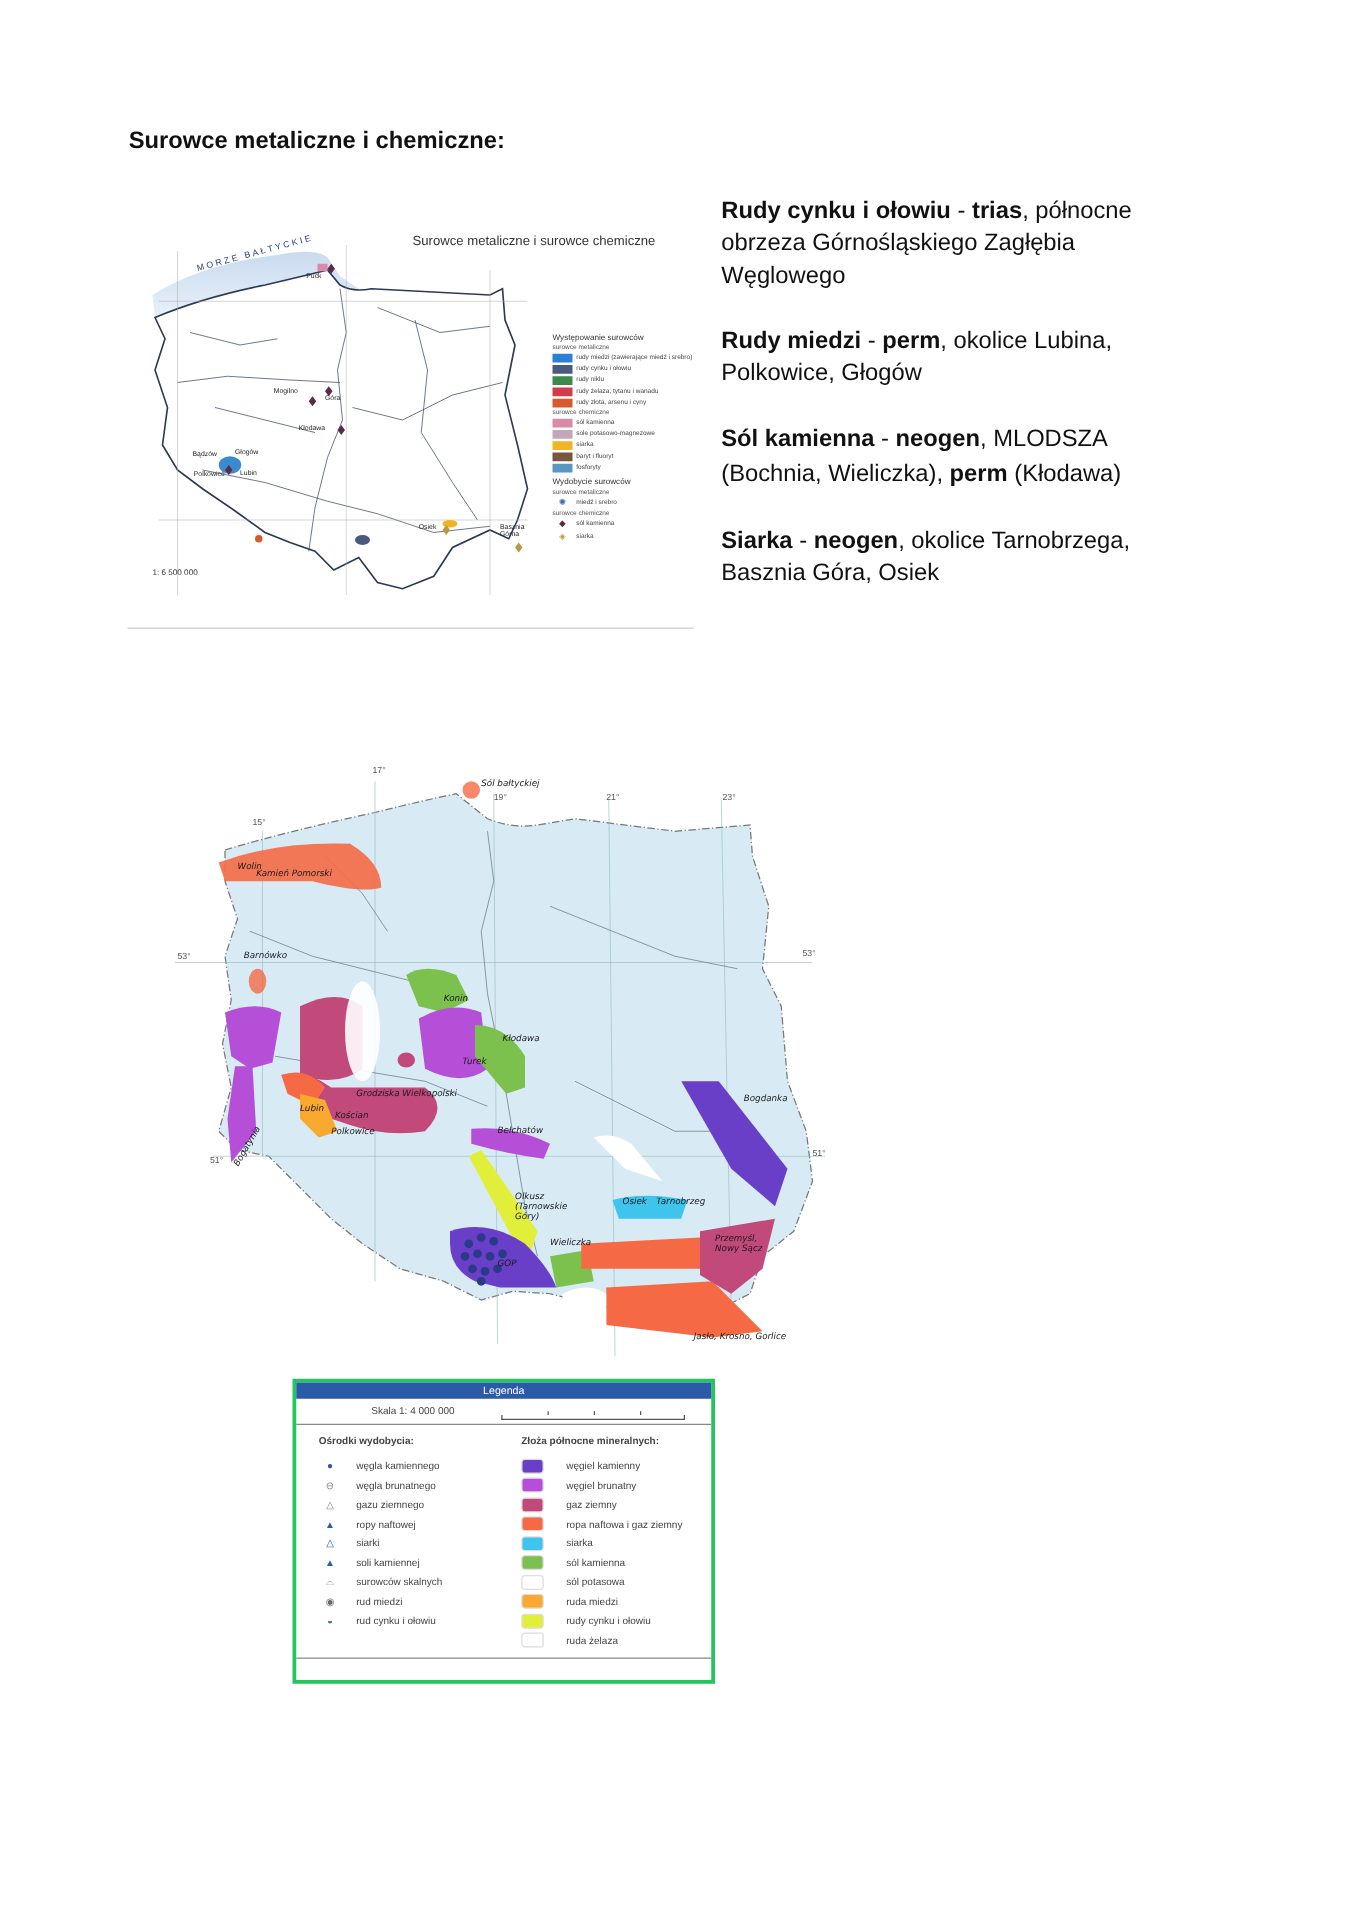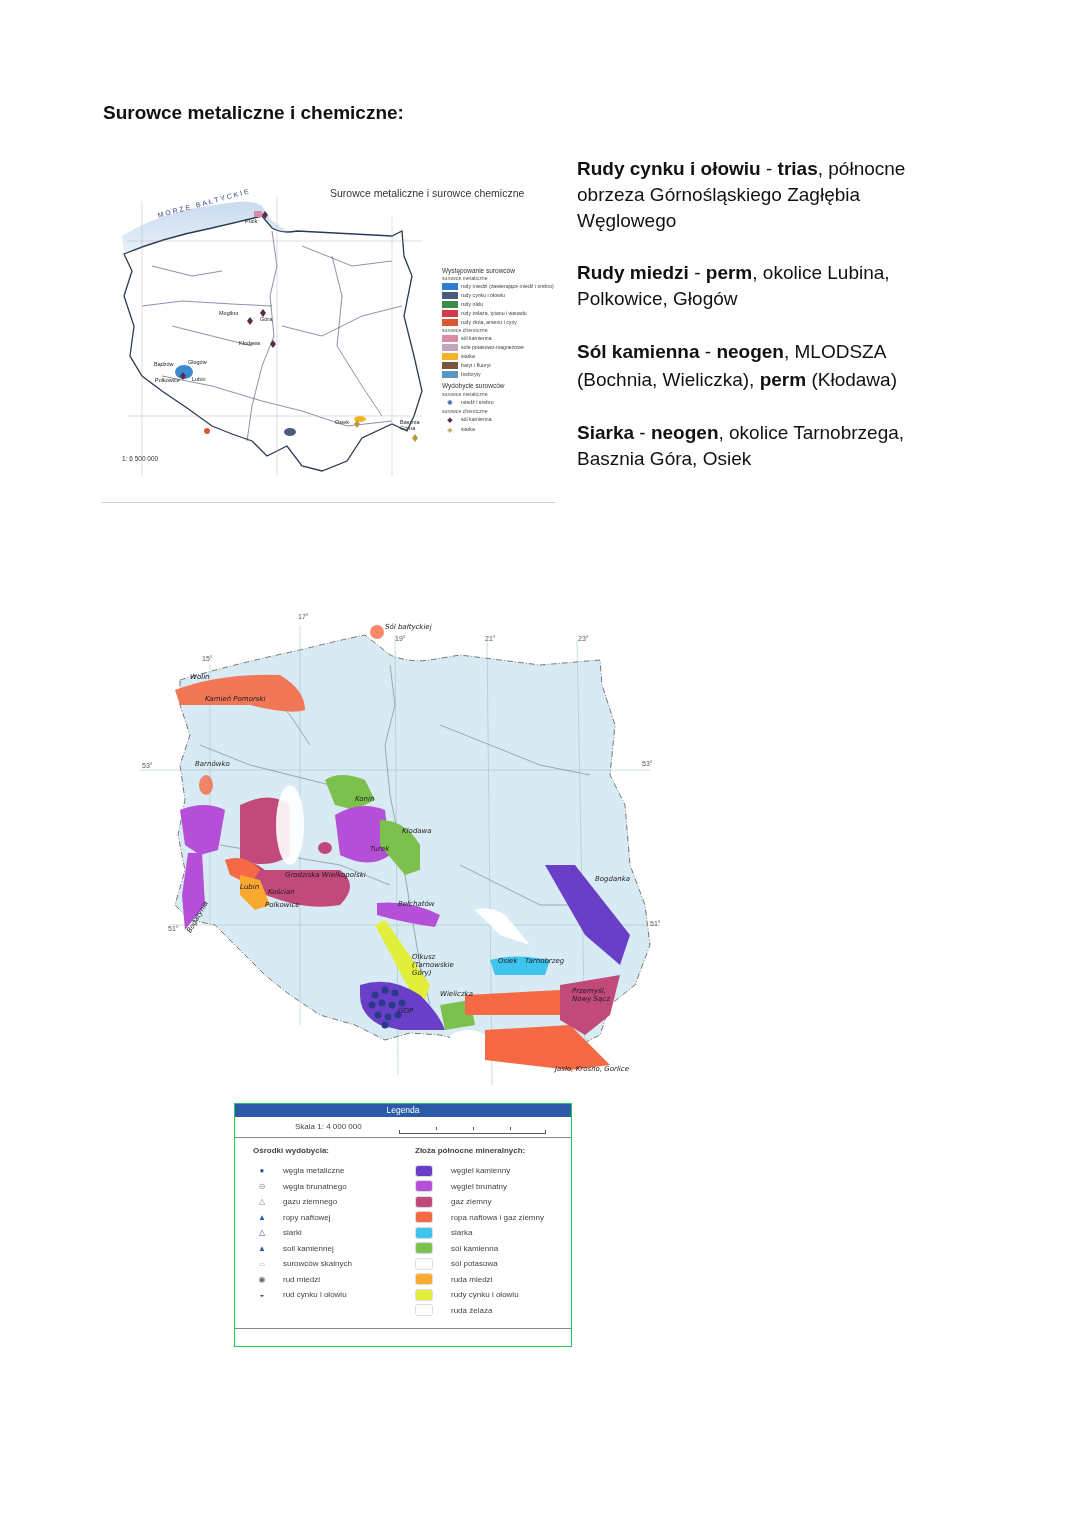--- a/index.html
+++ b/index.html
@@ -27,21 +27,21 @@
   .note { margin-bottom: 26px; }
   .note b { font-weight: bold; }
 
   
   .map2 { position: absolute; left: 140px; top: 605px; width: 530px; height: 490px; }
   .map2 svg { position: absolute; left: 0; top: 0; }
   .hw { position: absolute; font-family: "DejaVu Sans", sans-serif; font-size: 7px; color: #1a1a1a; font-style: italic; white-space: nowrap; }
   .deg { position: absolute; font-size: 7px; color: #555; }
 
   
-  .legend2 { position: absolute; left: 234px; top: 1103px; width: 338px; height: 244px; border: 1px solid #22c55e; background: #fff; }
+  .legend2 { position: absolute; left: 234px; top: 1103px; width: 338px; height: 244px; border: 3px solid #22c55e; background: #fff; }
   .legend2-title { height: 13px; background: #2b5aa8; color: #fff; font-size: 8.5px; text-align: center; line-height: 13px; }
   .legend2-scale { height: 21px; border-bottom: 1px solid #888; position: relative; font-size: 8px; color: #444; }
   .legend2-scale .lbl { position: absolute; left: 60px; top: 5px; }
   .legend2-scale .bar { position: absolute; left: 164px; top: 13px; width: 147px; height: 4px; border: 1px solid #555; border-top: none; }
   .legend2-scale .tick { position: absolute; top: -3px; width: 1px; height: 3px; background: #555; }
   .legend2-col { position: absolute; top: 42px; font-size: 8px; color: #444; }
   .legend2-col .hdr { margin-bottom: 8px; color: #444; font-weight: bold; }
   .legend2-col .row { display: flex; align-items: center; height: 15.5px; }
   .legend2-col .ico { width: 18px; text-align: center; margin-right: 12px; color: #2b5aa8; font-size: 8px; }
   .legend2-col .swatch { width: 18px; height: 12px; margin-right: 18px; border-radius: 3px; border: 1px solid #ddd; }
@@ -253,21 +253,21 @@
   <div class="deg" style="left:62px;top:50px">15°</div>
   <div class="deg" style="left:255px;top:30px">19°</div>
   <div class="deg" style="left:345px;top:30px">21°</div>
   <div class="deg" style="left:438px;top:30px">23°</div>
   <div class="deg" style="left:2px;top:157px">53°</div>
   <div class="deg" style="left:502px;top:155px">53°</div>
   <div class="deg" style="left:28px;top:320px">51°</div>
   <div class="deg" style="left:510px;top:315px">51°</div>
 
   <div class="hw" style="left:245px;top:18px">Sól bałtyckiej</div>
-  <div class="hw" style="left:50px;top:68px">Wolin</div>
+  <div class="hw" style="left:50px;top:84px">Wolin</div>
   <div class="hw" style="left:65px;top:90px">Kamień Pomorski</div>
   <div class="hw" style="left:55px;top:155px">Barnówko</div>
   <div class="hw" style="left:215px;top:190px">Konin</div>
   <div class="hw" style="left:262px;top:222px">Kłodawa</div>
   <div class="hw" style="left:230px;top:240px">Turek</div>
   <div class="hw" style="left:100px;top:278px">Lubin</div>
   <div class="hw" style="left:125px;top:296px">Polkowice</div>
   <div class="hw" style="left:145px;top:266px">Grodziska Wielkopolski</div>
   <div class="hw" style="left:128px;top:283px">Kościan</div>
   <div class="hw" style="left:40px;top:308px;transform:rotate(-60deg)">Bogatynia</div>
@@ -289,21 +289,21 @@
     <div class="bar">
       <span class="tick" style="left:36px"></span>
         <span class="tick" style="left:73px"></span>
         <span class="tick" style="left:110px"></span>
     </div>
   </div>
   <div class="legend2-col" style="left:18px">
     <div class="hdr">Ośrodki wydobycia:</div>
     <div class="row">
         <span class="ico">●</span>
-        <span>węgla metaliczne</span>
+        <span>węgla kamiennego</span>
       </div>
     <div class="row">
         <span class="ico" style="color:#888">⊖</span>
         <span>węgla brunatnego</span>
       </div>
     <div class="row">
         <span class="ico" style="color:#888">△</span>
         <span>gazu ziemnego</span>
       </div>
     <div class="row">

